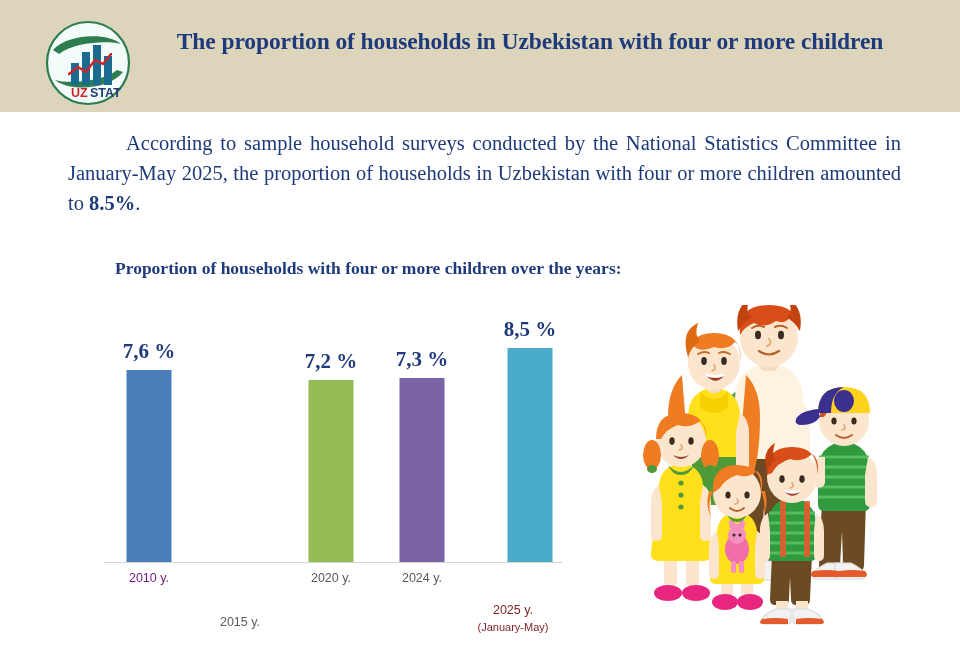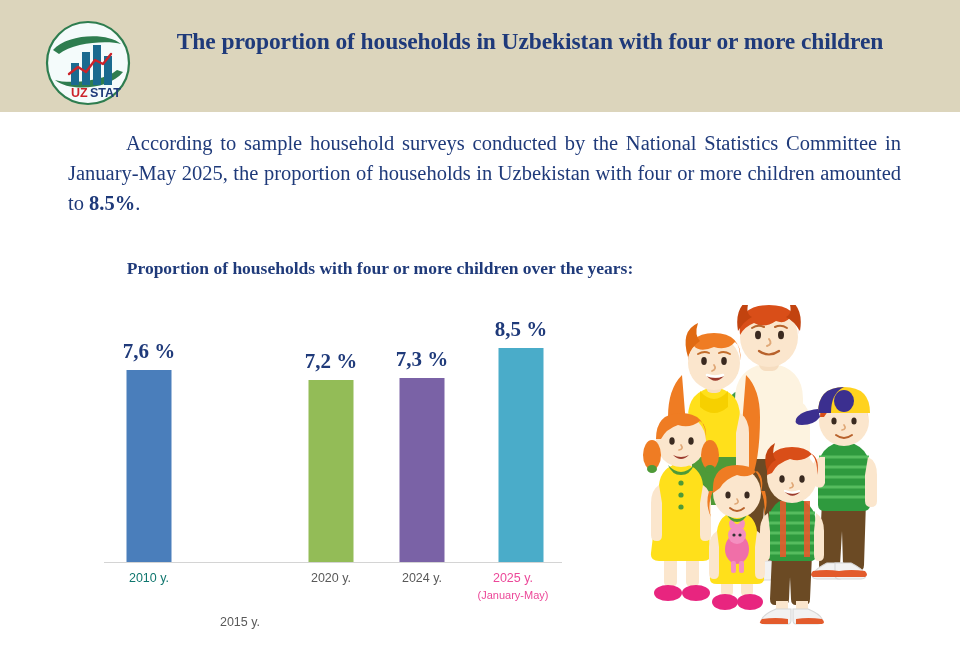--- a/index.html
+++ b/index.html
@@ -61,21 +61,20 @@
   #intro-paragraph b {
     font-weight: bold;
   }
 
   
   #chart-title {
     position: absolute;
     left: 115px;
     top: 256px;
     width: 530px;
-    text-align: center;
     font-family: "Liberation Serif", serif;
     font-weight: bold;
     font-size: 17.5px;
     line-height: 24px;
     color: #1f3a7a;
   }
 
   #chart {
     position: absolute;
     left: 104px;
@@ -190,43 +189,43 @@
     <div class="bar-slot" style="left:182px;">
       <div class="bar-label" style="bottom: 188px; color: rgb(31, 58, 122);">7,2 %</div>
       <div class="bar" style="height: 182px; background: rgb(147, 188, 87);"></div>
     </div>
 
     <div class="bar-slot" style="left:273px;">
       <div class="bar-label" style="bottom: 190px; color: rgb(31, 58, 122);">7,3 %</div>
       <div class="bar" style="height: 184px; background: rgb(122, 98, 166);"></div>
     </div>
 
-    <div class="bar-slot" style="left:372px;">
+    <div class="bar-slot" style="left:381px;">
       <div class="bar-label" style="bottom: 220px; color: rgb(31, 58, 122);">8,5 %</div>
       <div class="bar" style="height: 214px; background: rgb(74, 172, 201);"></div>
     </div>
 
   </div>
 
   <div id="axis-line" style="background: rgb(212, 212, 212);"></div>
 
   <div id="tick-labels">
-    <div class="tick" style="left: -10px; color: #0f766e;">
+    <div class="tick" style="left: -10px; color: #701a75;">
       <span>2010 y.</span>
     </div>
     <div class="tick" style="left: 81px; color: rgb(89, 89, 89); margin-top: 44px;">
       <span>2015 y.</span>
     </div>
     <div class="tick" style="left: 172px; color: rgb(89, 89, 89);">
       <span>2020 y.</span>
     </div>
     <div class="tick" style="left: 263px; color: rgb(89, 89, 89);">
       <span>2024 y.</span>
     </div>
-    <div class="tick" style="left: 354px; color: #ec4899;">
+    <div class="tick" style="left: 354px; color: #7f1d1d; margin-top: 32px;">
       <span>2025 y.</span>
       <span class="sub">(January-May)</span>
     </div>
   </div>
 </div>
 
 <div id="family-illustration">
 <svg viewBox="0 0 322 330" width="322" height="330" xmlns="http://www.w3.org/2000/svg">
   <defs>
     <clipPath id="clipAll">

